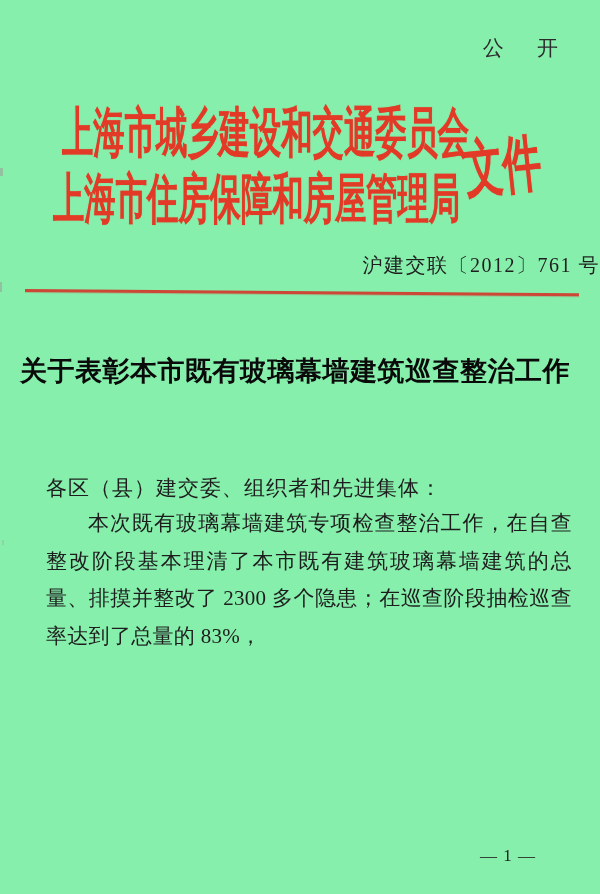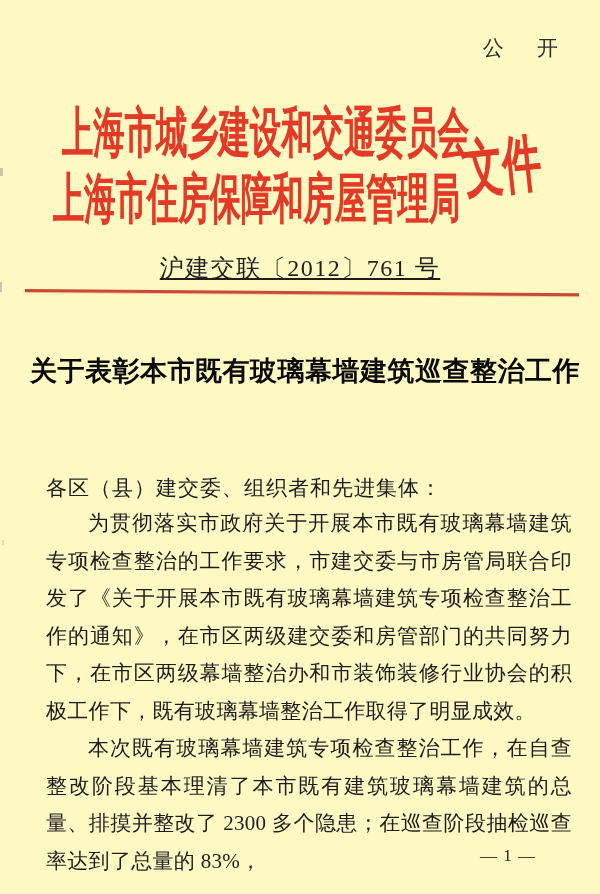--- a/index.html
+++ b/index.html
@@ -7,21 +7,21 @@
     --rule-red: #cc4736;
     --ink: #1d1d1d;
   }
   * { box-sizing: border-box; }
   html, body { margin: 0; padding: 0; background: #e9e9e9; }
   .page {
     position: relative;
     width: 600px;
     height: 894px;
     margin: 0 auto;
-    background: #fef9c3;
+    background: #86efac;
     overflow: hidden;
     font-family: "Liberation Serif", "DejaVu Serif", serif;
     color: var(--ink);
   }
   
   .scan-speck { position: absolute; background: #9a9a96; opacity: .55; }
   .speck-a { left: 0; top: 168px; width: 3px; height: 8px; }
   .speck-b { left: 0; top: 282px; width: 2px; height: 10px; }
   .speck-c { left: 2px; top: 540px; width: 2px; height: 5px; opacity: .3; }
 
@@ -57,41 +57,40 @@
     color: var(--header-red);
     white-space: nowrap;
     transform: rotate(-6deg) scaleX(0.62);
     transform-origin: 0 0;
     text-shadow: 0 0 1px rgba(226,58,38,.65);
   }
 
   .doc-number {
     position: absolute;
     top: 252px; left: 0; width: 100%;
-    text-align: center;
-    font-size: 24px;
+    text-align: right;
+    font-size: 20px;
     letter-spacing: 1.5px;
     color: #1e1e1e;
-    text-decoration: underline;
   }
 
   .red-rule {
     position: absolute;
     top: 289px; left: 25px;
     width: 554px; height: 3px;
     background: var(--rule-red);
     transform: rotate(0.45deg);
     transform-origin: 0 0;
     box-shadow: 0 1px 0 rgba(204,71,54,.25);
   }
 
   .title {
     position: absolute;
     top: 351px; left: 20px; right: 20px;
-    text-align: right;
+    text-align: left;
     font-size: 27px;
     line-height: 41px;
     font-weight: bold;
     color: #0a0a0a;
     letter-spacing: 0.5px;
   }
 
   .salutation {
     position: absolute;
     top: 474px; left: 46px;
@@ -146,19 +145,18 @@
 
   <div class="red-rule"></div>
 
   <div class="title">
     <div>关于表彰本市既有玻璃幕墙建筑巡查整治工作</div>
   </div>
 
   <div class="salutation">各区（县）建交委、组织者和先进集体：</div>
 
   <div class="body-block">
-      <p>为贯彻落实市政府关于开展本市既有玻璃幕墙建筑专项检查整治的工作要求，市建交委与市房管局联合印发了《关于开展本市既有玻璃幕墙建筑专项检查整治工作的通知》，在市区两级建交委和房管部门的共同努力下，在市区两级幕墙整治办和市装饰装修行业协会的积极工作下，既有玻璃幕墙整治工作取得了明显成效。</p>
       <p>本次既有玻璃幕墙建筑专项检查整治工作，在自查整改阶段基本理清了本市既有建筑玻璃幕墙建筑的总量、排摸并整改了 2300 多个隐患；在巡查阶段抽检巡查率达到了总量的 83%，</p>
     </div>
 
   <div class="page-number">— 1 —</div>
 
 </div>
 
 </body></html>

